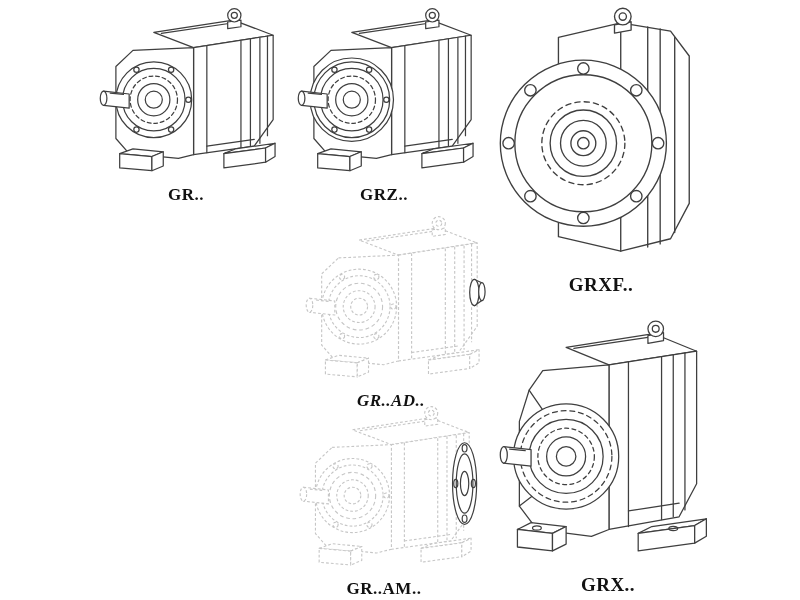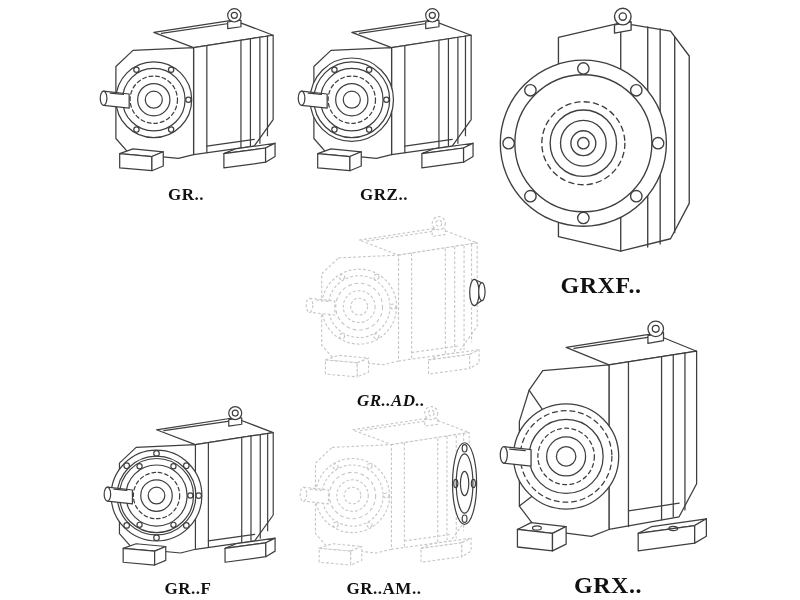--- a/index.html
+++ b/index.html
@@ -23,21 +23,21 @@
   .label {
     font-family: "Liberation Serif", serif;
     font-weight: bold;
     font-size: 17px;
     letter-spacing: 0.5px;
     color: #111111;
     text-align: center;
     line-height: 22px;
     white-space: nowrap;
   }
-  .cell-lg .label { font-size: 24px; }
+  .cell-lg .label { font-size: 19px; }
   
   use.solid  { stroke: #3f3f3f; stroke-width: 1.3; fill: none; stroke-linejoin: round; stroke-linecap: round; }
   use.dashed { stroke: #c6c6c6; stroke-width: 1.2; fill: none; stroke-dasharray: 3 2.2; stroke-linejoin: round; }
   #defs-holder { position: absolute; width: 0; height: 0; overflow: hidden; }
 </style>
 </head>
 <body>
 
 <svg id="defs-holder" xmlns="http://www.w3.org/2000/svg" aria-hidden="true">
   <defs>
@@ -216,26 +216,20 @@
 
 
   <figure class="cell" style="left:292px; top:212px; width:198px; height:200px;font-style:italic;">
     <svg class="drawing" viewBox="0 0 200 190">
       <use href="#g-gr" xlink:href="#g-gr" class="dashed"></use>
       <use href="#p-coupling" xlink:href="#p-coupling" class="solid"></use>
     </svg>
     <figcaption class="label">GR..AD..</figcaption>
   </figure>
 
-  <figure class="cell" style="left:92px; top:402px; width:192px; height:198px;">
-    <svg class="drawing" viewBox="0 0 200 190">
-      <use href="#g-grf" xlink:href="#g-grf" class="solid"></use>
-    </svg>
-    <figcaption class="label">GR..F</figcaption>
-  </figure>
 
   <figure class="cell" style="left:290px; top:402px; width:188px; height:198px;">
     <svg class="drawing" viewBox="0 0 200 190">
       <use href="#g-gr" xlink:href="#g-gr" class="dashed"></use>
       <use href="#p-out-flange" xlink:href="#p-out-flange" class="solid"></use>
     </svg>
     <figcaption class="label">GR..AM..</figcaption>
   </figure>
 
   <figure class="cell cell-lg" style="left:496px; top:296px; width:224px; height:300px;">

